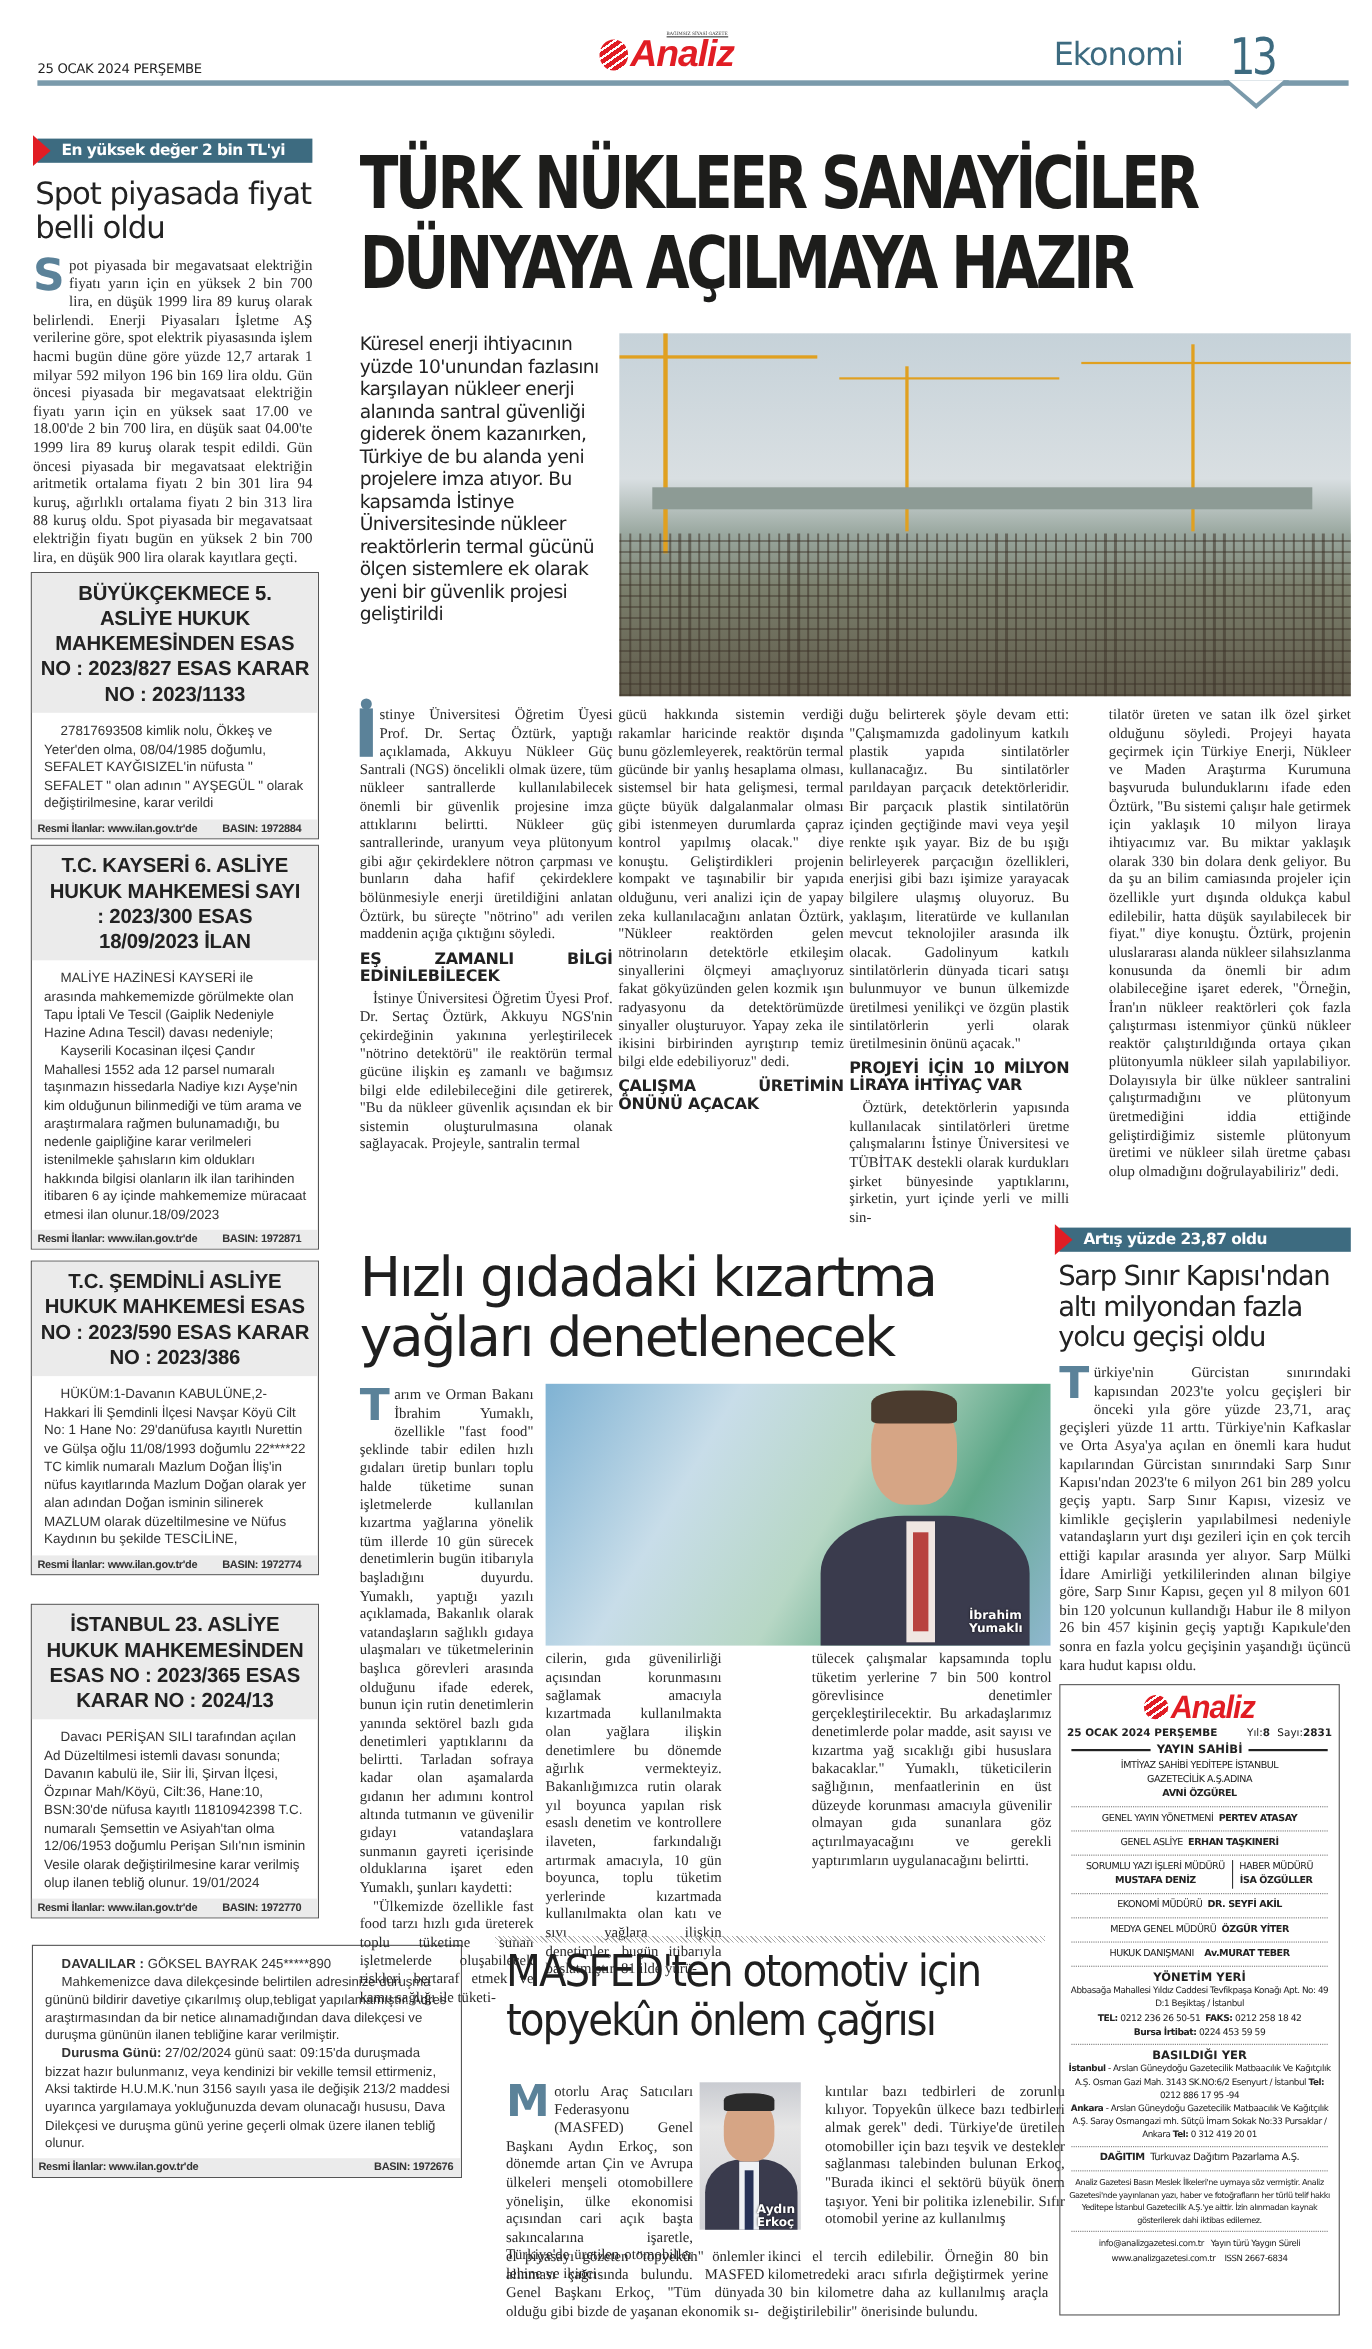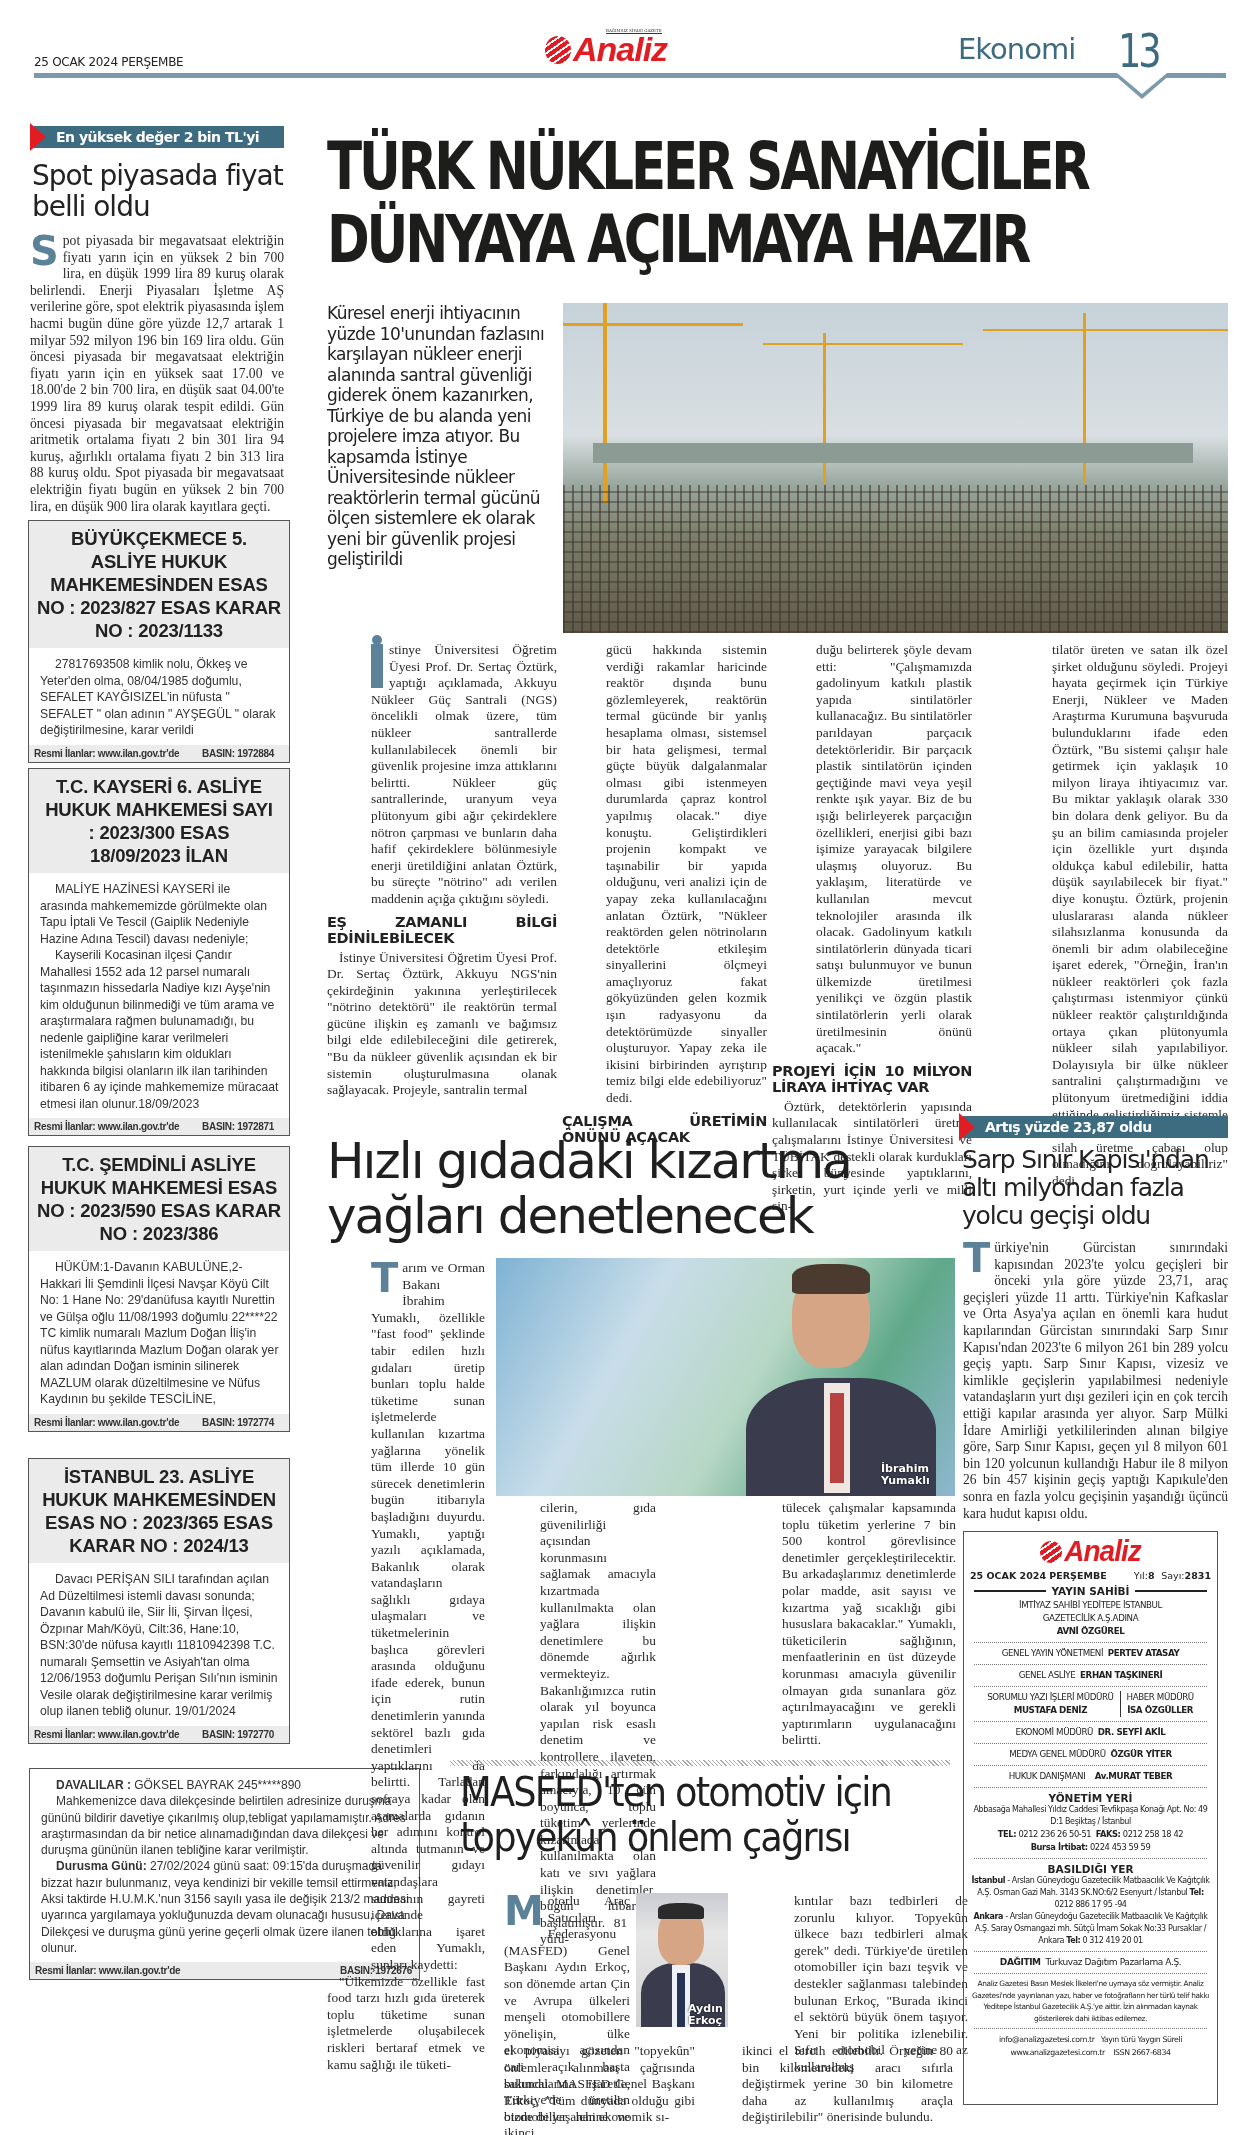--- a/index.html
+++ b/index.html
@@ -42,21 +42,21 @@
   
   #main-title { left: 327px; top: 130px; width: 900px; font-family: "DejaVu Sans", sans-serif; font-weight: 700; font-size: 66px; line-height: 73px; letter-spacing: -4px; color: #1d1d1b; transform: scaleX(0.78); transform-origin: left top; white-space: nowrap; }
   #nuclear-lead { left: 327px; top: 303px; width: 235px; font-family: "DejaVu Sans", sans-serif; font-size: 17px; line-height: 20.5px; letter-spacing: -0.6px; color: #222; }
   #nuclear-photo { left: 563px; top: 303px; width: 665px; height: 330px; overflow: hidden; background: linear-gradient(180deg,#c6d2d9 0%,#d9dfe2 40%,#9aa8a0 55%,#7b7f6c 70%,#5f5a4a 100%); }
   .crane { position:absolute; background:#e0a020; }
   .rebar { position:absolute; left:0; right:0; bottom:0; height:45%; background: repeating-linear-gradient(90deg, rgba(60,50,40,.55) 0 2px, transparent 2px 9px), repeating-linear-gradient(0deg, rgba(60,50,40,.45) 0 2px, transparent 2px 10px); }
 
   .col { font-family: "Liberation Serif", serif; font-size: 13.4px; line-height: 16.6px; text-align: justify; color: #2a2a2a; }
   .subhead { font-family: "DejaVu Sans", sans-serif; font-weight: 700; font-size: 14.5px; line-height: 16px; color: #222; margin: 6px 0 4px; letter-spacing: -0.3px; }
   .col p { text-indent: 12px; }
-  .col p.noind { text-indent: 0; margin-left: 44px; }
+  .col p.noind { text-indent: 0; }
   .dropcap-i { float:left; width: 12px; height: 44px; background:#5b8299; margin: 2px 6px 0 0; position:relative; }
   .dropcap-i::before { content:""; position:absolute; left:1px; top:-9px; width:10px; height:10px; border-radius:50%; background:#5b8299; }
 
   
   #sarp-kicker { left: 963px; top: 1116px; width: 265px; }
   #sarp-title { left: 962px; top: 1146px; width: 270px; font-family: "DejaVu Sans", sans-serif; font-size: 25px; line-height: 28px; letter-spacing: -1.2px; color: #222; }
   #sarp-body { left: 963px; top: 1240px; width: 265px; }
 
   
   #fry-title { left: 327px; top: 1134px; width: 640px; font-family: "DejaVu Sans", sans-serif; font-size: 50px; line-height: 55px; letter-spacing: -2px; color: #1f1f1f; }

